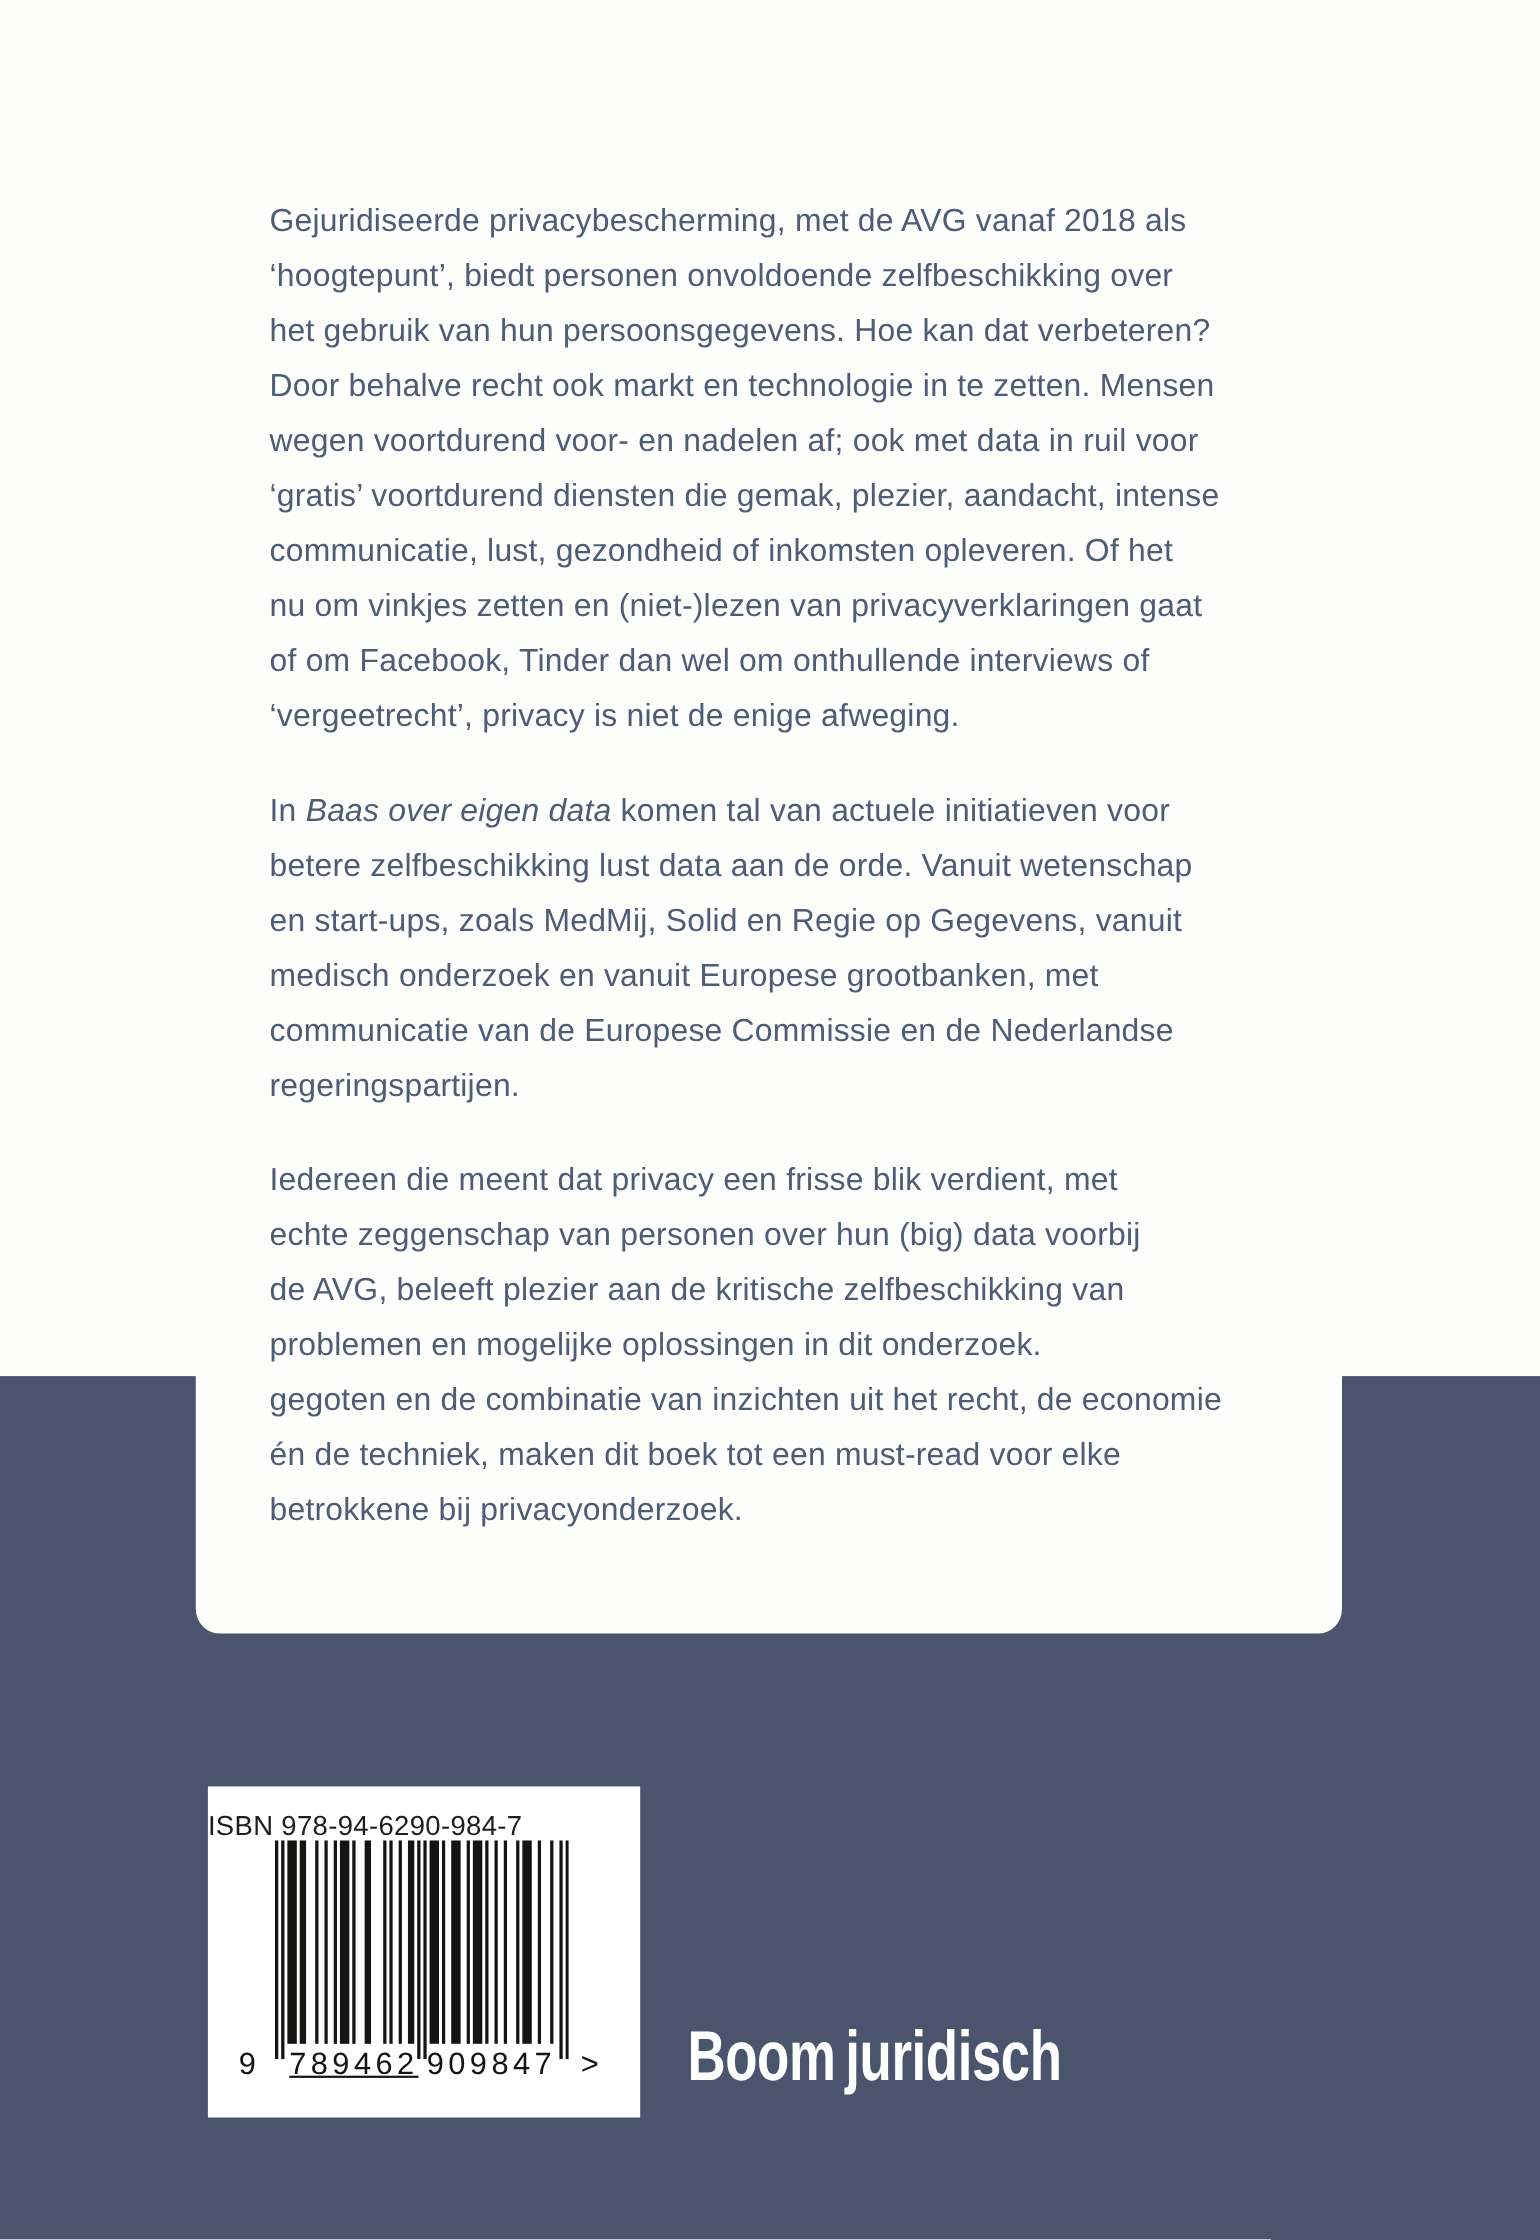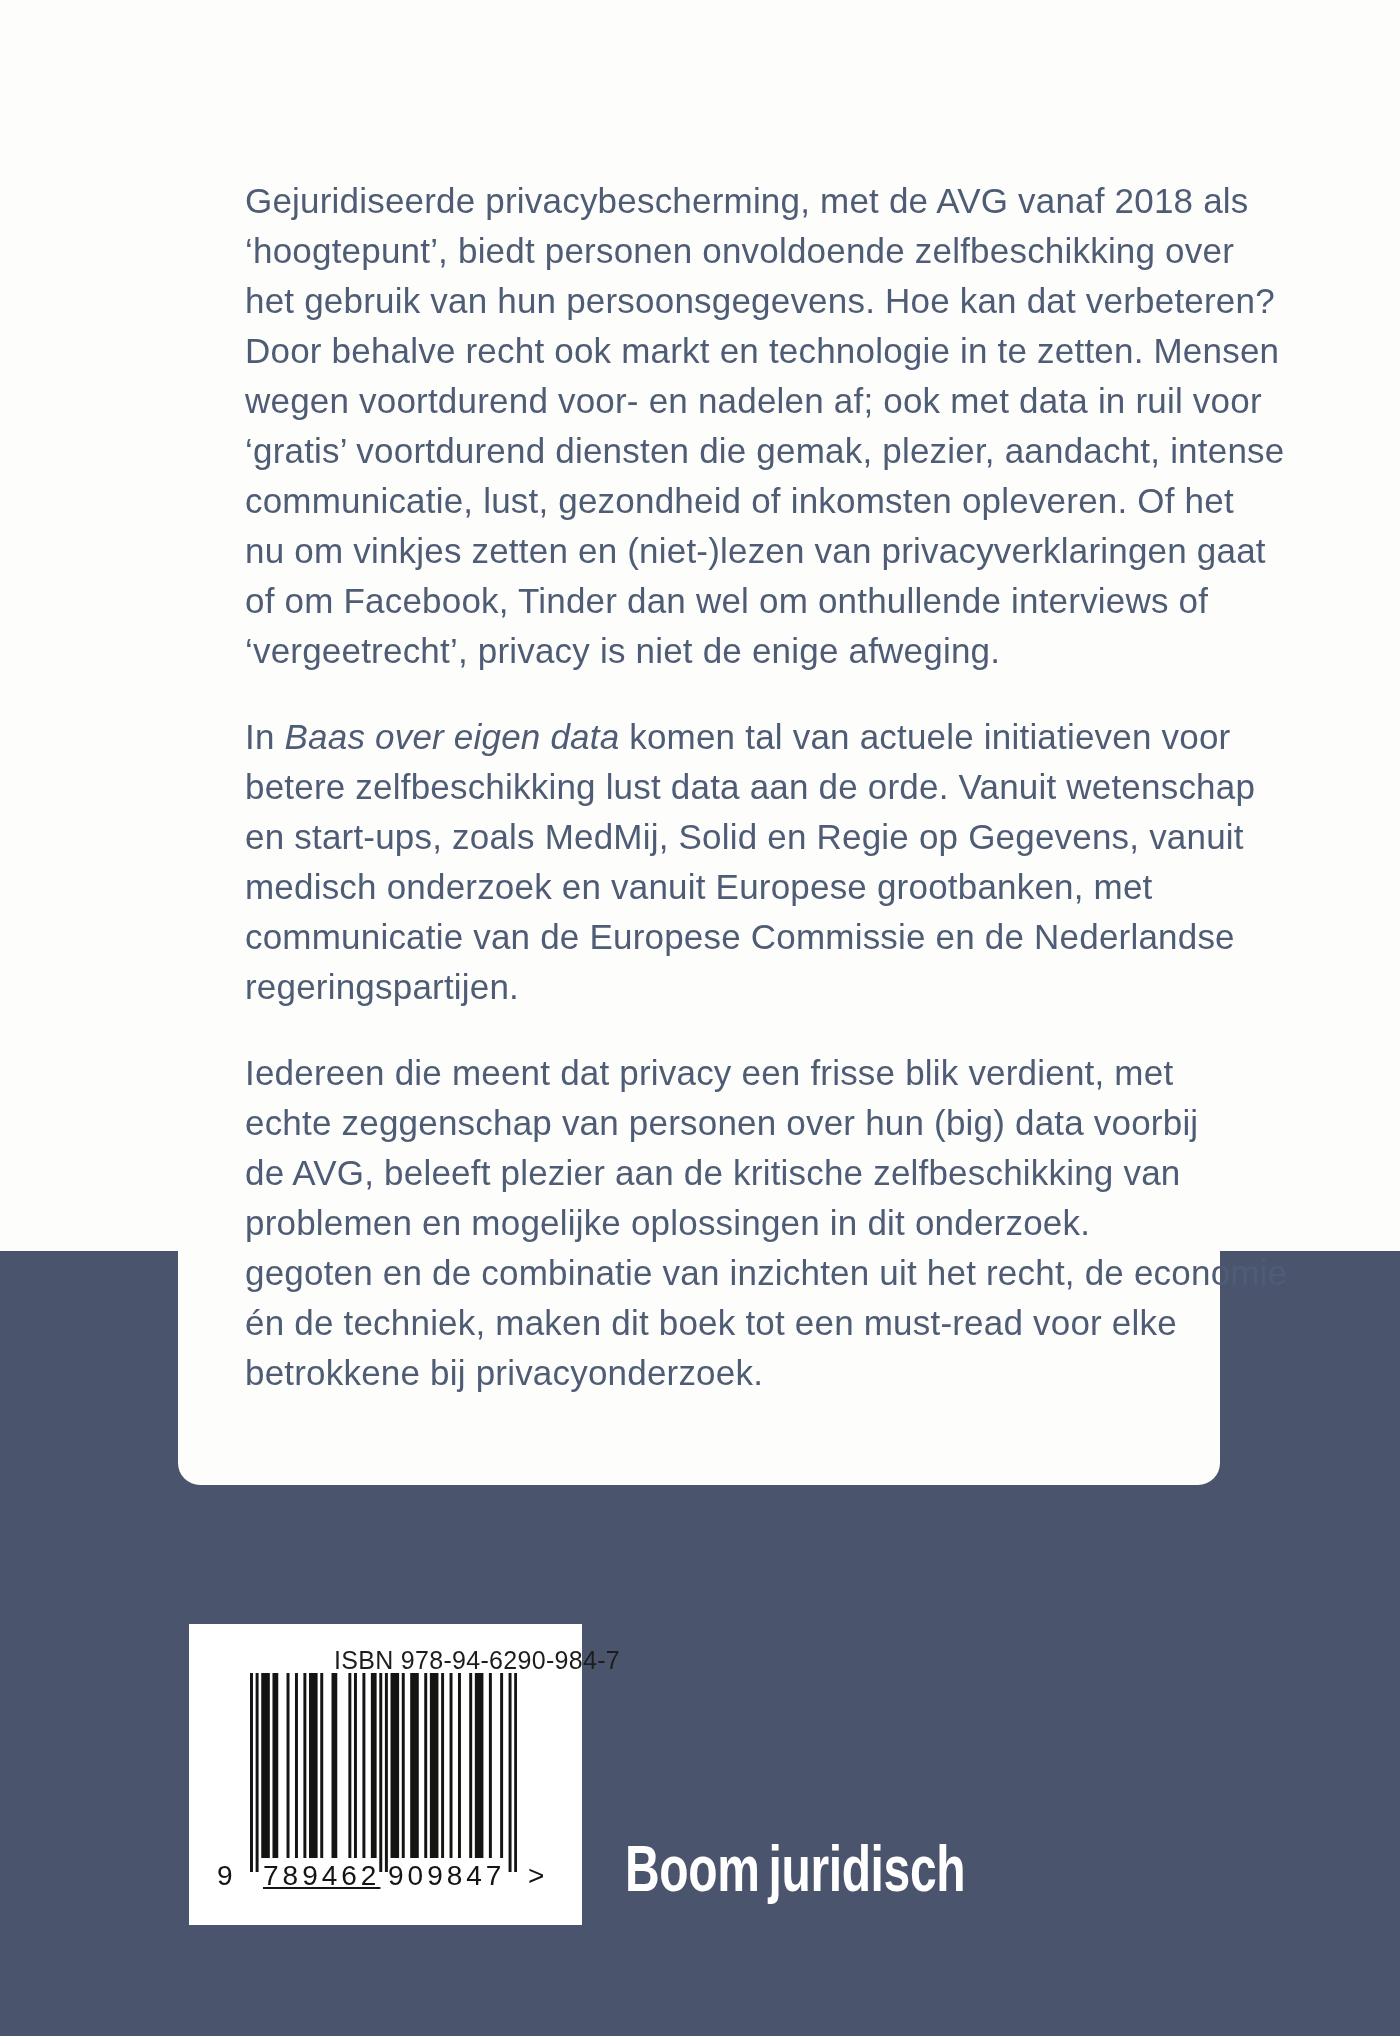--- a/index.html
+++ b/index.html
@@ -22,21 +22,21 @@
     left: 178px; top: 1251px;
     width: 1042px; height: 234px;
     background: #fdfdfc;
     border-radius: 0 0 22px 22px;
   }
   .blurb {
     position: absolute;
     left: 245px; top: 176px;
     width: 915px;
     color: #4f5c75;
-    font-size: 35px;
+    font-size: 29px;
     letter-spacing: 0.2px;
   }
   .blurb-para { margin: 0 0 36px 0; }
   .blurb-para:last-child { margin-bottom: 0; }
   .blurb-line {
     height: 50px;
     line-height: 50px;
     white-space: nowrap;
   }
   .blurb-line em { font-style: italic; }
@@ -44,26 +44,25 @@
   .barcode-box {
     position: absolute;
     left: 189px; top: 1624px;
     width: 393px; height: 301px;
     background: #ffffff;
   }
   .isbn-label {
     position: absolute;
     left: 0; top: 22px;
     width: 100%;
-    text-align: right;
+    text-align: left;
     color: #1d1d1b;
     font-size: 25px;
     letter-spacing: 0.3px;
     white-space: nowrap;
-    padding-left: 38px;
   }
   .barcode-svg {
     position: absolute;
     left: 61px; top: 49px;
     width: 267px; height: 199px;
   }
   .ean-digit {
     position: absolute;
     top: 238px;
     color: #141412;

